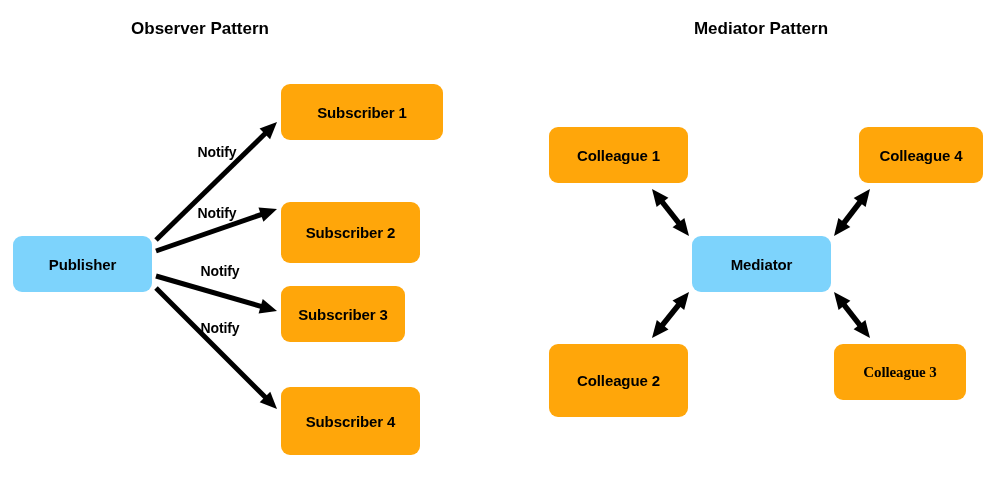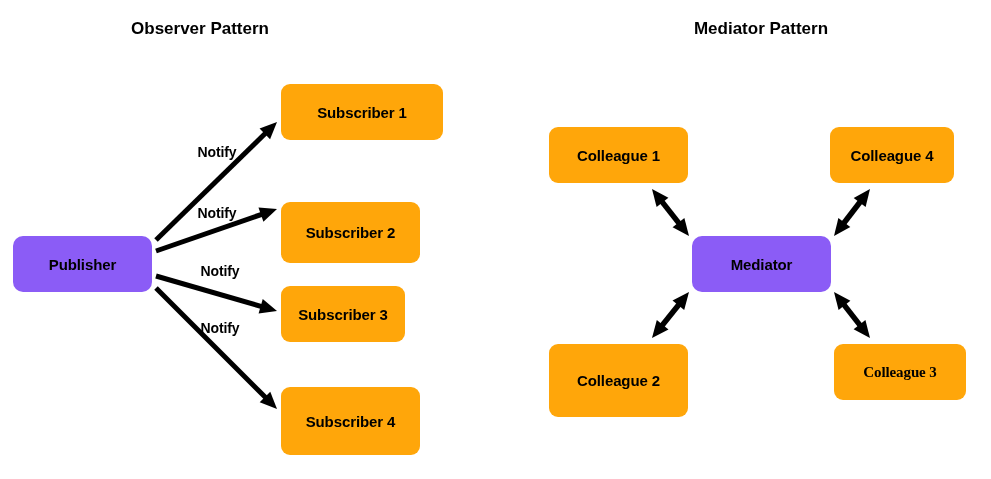--- a/index.html
+++ b/index.html
@@ -38,21 +38,21 @@
     border-radius: 9px;
     font-family: "Liberation Sans", sans-serif;
     font-size: 15px;
     font-weight: bold;
     color: #000000;
     box-sizing: border-box;
     white-space: nowrap;
     letter-spacing: -0.1px;
   }
   .node.orange { background: #FFA60A; }
-  .node.blue   { background: #8b5cf6; border-radius: 10px; }
+  .node.blue   { background: #7dd3fc; }
 
   .edge-label {
     position: absolute;
     font-family: "Liberation Sans", sans-serif;
     font-size: 14px;
     font-weight: bold;
     color: #000000;
     white-space: nowrap;
     transform: translate(-50%, -50%);
     letter-spacing: -0.1px;
@@ -124,17 +124,17 @@
       <div class="node orange" style="left: 281px; top: 202px; width: 139px; height: 61px;">Subscriber 2</div>
       <div class="node orange" style="left: 281px; top: 286px; width: 124px; height: 56px;">Subscriber 3</div>
       <div class="node orange" style="left: 281px; top: 387px; width: 139px; height: 68px;">Subscriber 4</div>
       <div class="edge-label" style="left: 217px; top: 152px;">Notify</div>
       <div class="edge-label" style="left: 217px; top: 213px;">Notify</div>
       <div class="edge-label" style="left: 220px; top: 271px;">Notify</div>
       <div class="edge-label" style="left: 220px; top: 328px;">Notify</div>
       <div class="panel-title" style="left: 761px; top: 19px;">Mediator Pattern</div>
       <div class="node blue" style="left: 692px; top: 236px; width: 139px; height: 56px;">Mediator</div>
       <div class="node orange" style="left: 549px; top: 127px; width: 139px; height: 56px;">Colleague 1</div>
-      <div class="node orange" style="left: 830px; top: 127px; width: 124px; height: 56px;">Colleague 4</div>
+      <div class="node orange" style="left: 859px; top: 127px; width: 124px; height: 56px;">Colleague 4</div>
       <div class="node orange" style="left: 549px; top: 344px; width: 139px; height: 73px;">Colleague 2</div>
       <div class="node orange" style="left: 834px; top: 344px; width: 132px; height: 56px; font-family: Liberation Serif, serif;">Colleague 3</div>
     </div>
 </div>
 
 </body></html>

